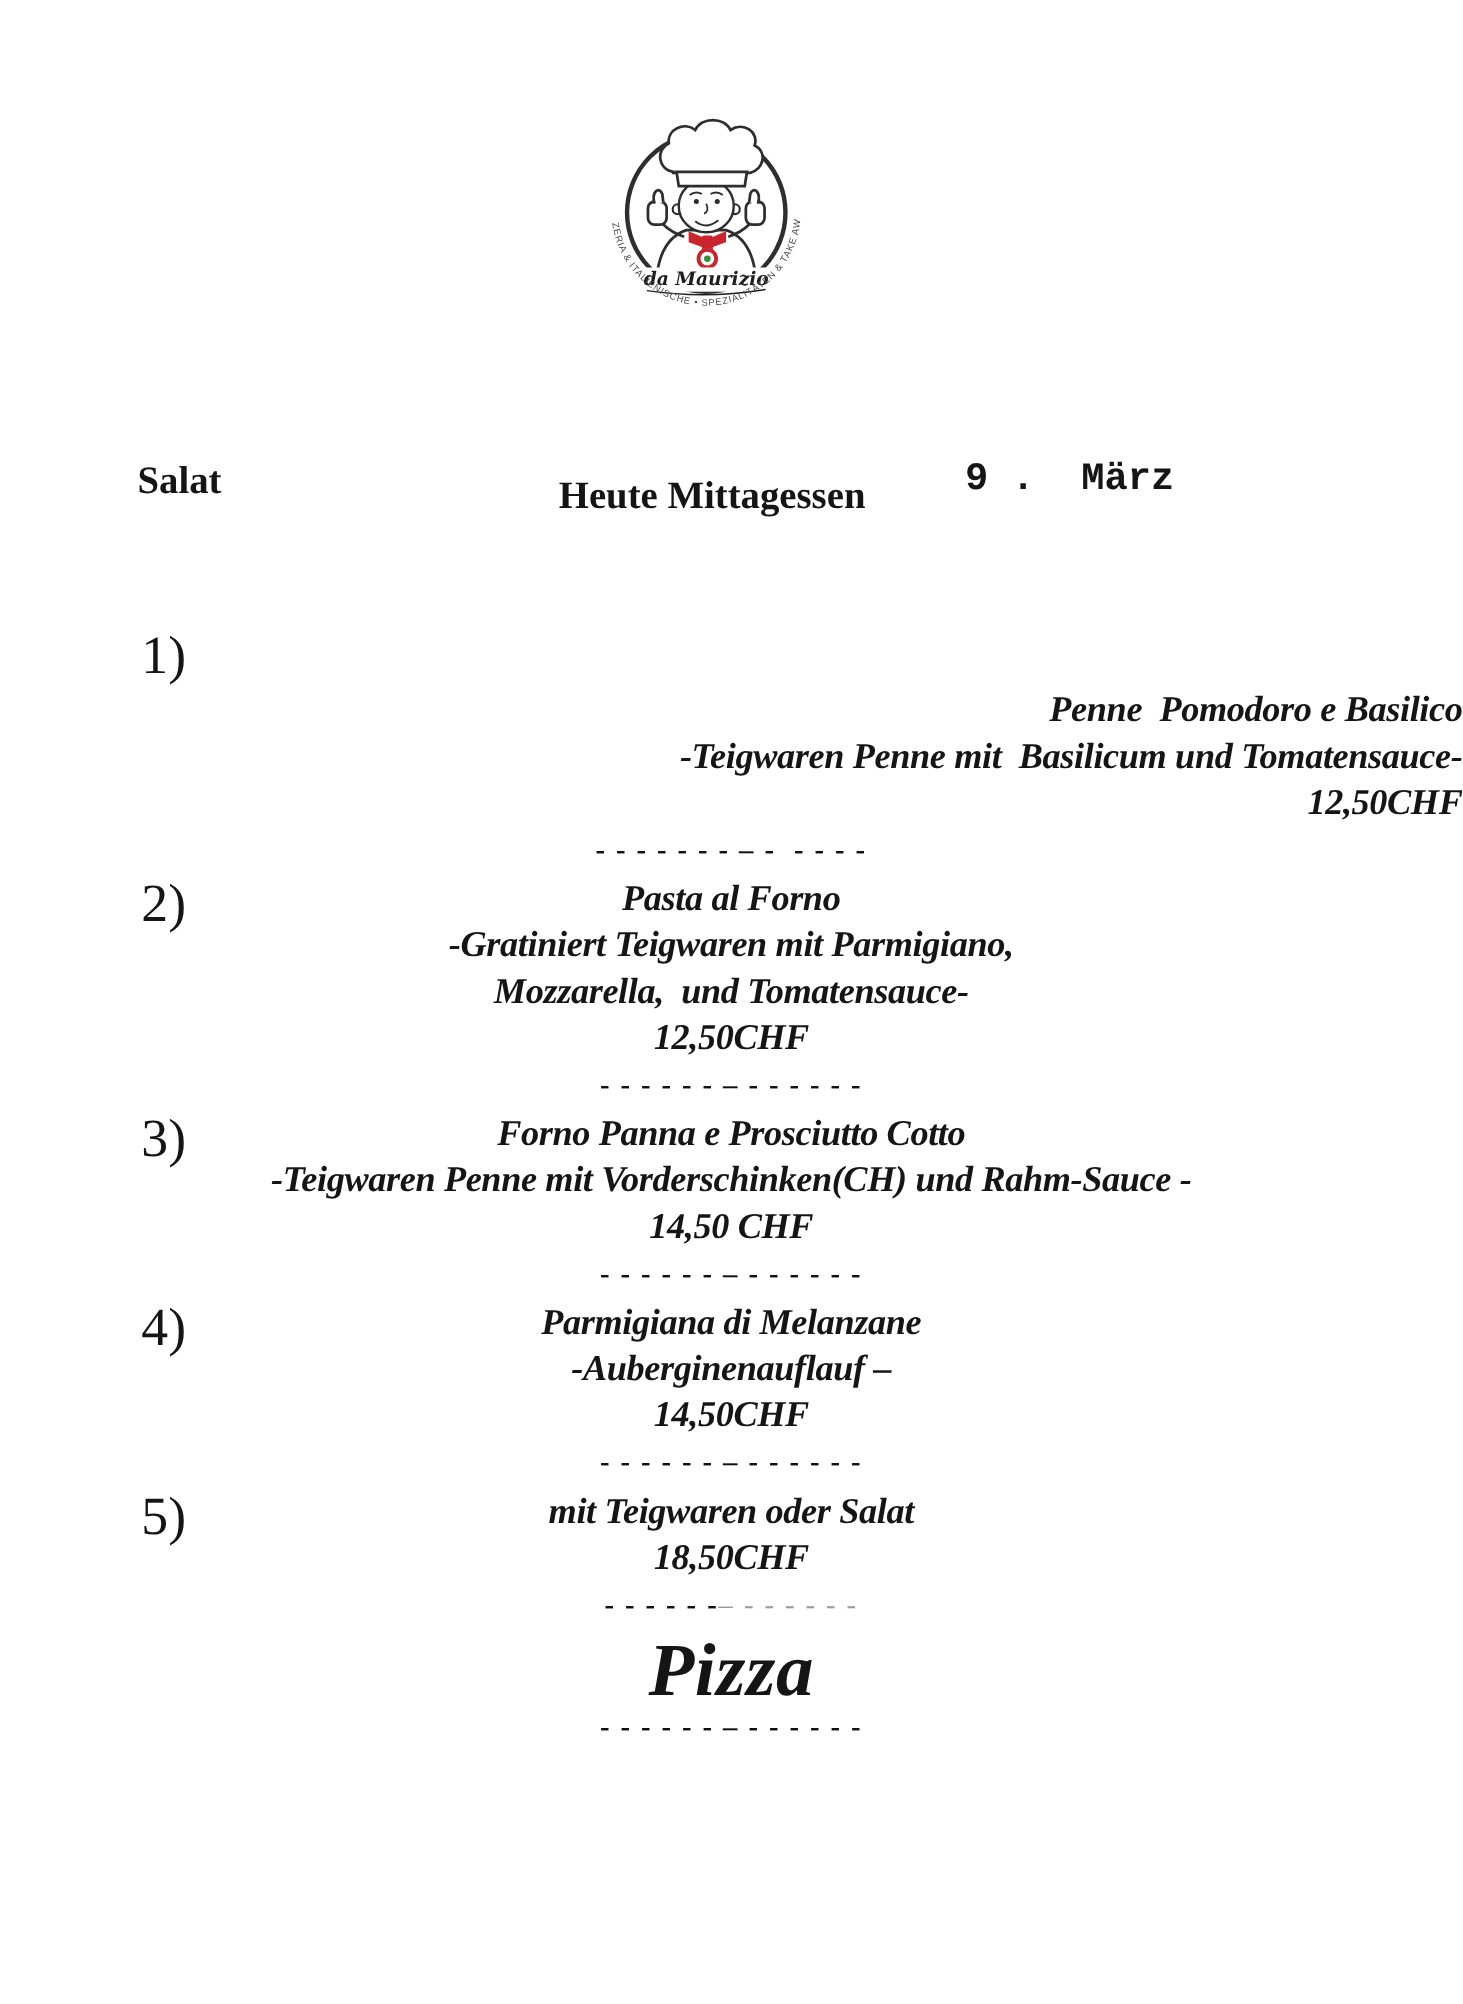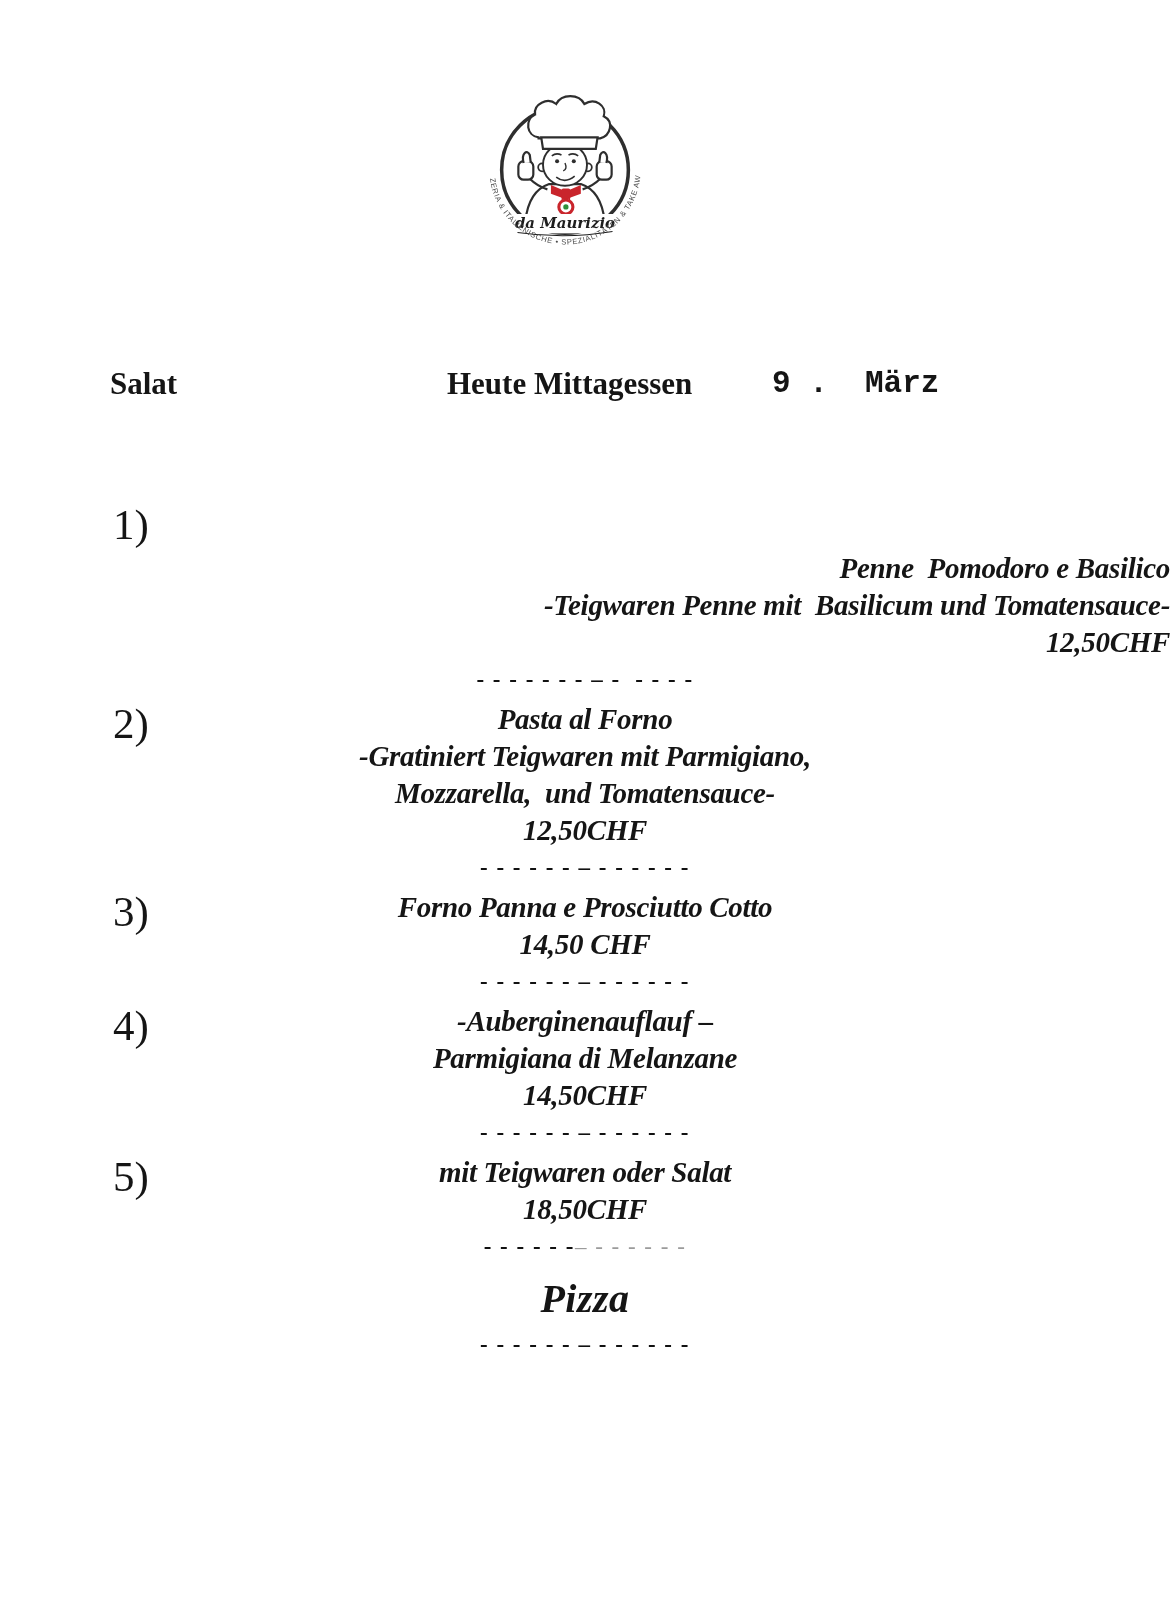--- a/index.html
+++ b/index.html
@@ -7,41 +7,41 @@
     position:relative; width:1170px; height:1603px; margin:0;
     background:#ffffff; color:#151515; overflow:hidden;
     font-family:"Liberation Serif", serif;
   }
   
   .logo-wrap { position:absolute; top:82px; left:477px; width:176px; height:176px; }
   .logo-wrap svg { display:block; }
   
   .hdr { position:absolute; top:364px; font-weight:700; font-size:31px; line-height:40px; white-space:pre; }
   .hdr-menu  { left:110px; }
-  .hdr-title { left:447px; }
+  .hdr-title { left:447px;margin-top:12px; }
   .hdr-date  { left:772px;font-family:Liberation Mono, monospace; }
   
   .menu-list { position:absolute; top:502px; left:0; width:1170px; text-align:center; }
   .menu-item { position:relative; }
   .num {
     position:absolute; left:113px; top:0; font-size:43px; line-height:46px;
     font-weight:400; font-style:normal;
   }
   .lines-offset { padding-top:48px;text-align:right; }
   .item-line {
     font-size:29px; font-weight:700; font-style:italic; line-height:37px;
     white-space:pre-wrap; letter-spacing:-0.3px;
   }
   .separator {
     font-size:23px; font-weight:700; letter-spacing:1.5px; line-height:30px;
     padding:4px 0 6px; white-space:pre; color:#111;
   }
   .separator .light { color:#9b9b9b; font-weight:400; }
   .pizza-title {
-    font-size:40px; font-weight:700; font-style:italic; line-height:54px; padding-top:4px;
+    font-size:60px; font-weight:700; font-style:italic; line-height:54px; padding-top:4px;
     letter-spacing:0.5px;
   }
 </style>
 </head>
 <body>
 
 <div class="page">
 
   <div class="logo-wrap">
     <svg viewBox="0 0 200 200" width="176" height="176">
@@ -122,30 +122,31 @@
         <div class="item-line">Mozzarella,  und Tomatensauce-</div>
         <div class="item-line">12,50CHF</div>
       </div>
       <div class="separator">- - - - - - – - - - - - -</div>
     </section>
 
     <section class="menu-item">
       <span class="num">3)</span>
       <div class="lines">
         <div class="item-line">Forno Panna e Prosciutto Cotto</div>
+        <div class="item-line">-Teigwaren Penne mit Vorderschinken(CH) und Rahm-Sauce -</div>
         <div class="item-line">14,50 CHF</div>
       </div>
       <div class="separator">- - - - - - – - - - - - -</div>
     </section>
 
     <section class="menu-item">
       <span class="num">4)</span>
       <div class="lines">
+        <div class="item-line">Parmigiana di Melanzane</div>
         <div class="item-line">-Auberginenauflauf –</div>
-        <div class="item-line">Parmigiana di Melanzane</div>
         <div class="item-line">14,50CHF</div>
       </div>
       <div class="separator">- - - - - - – - - - - - -</div>
     </section>
 
     <section class="menu-item">
       <span class="num">5)</span>
       <div class="lines">
         <div class="item-line">mit Teigwaren oder Salat</div>
         <div class="item-line">18,50CHF</div>

